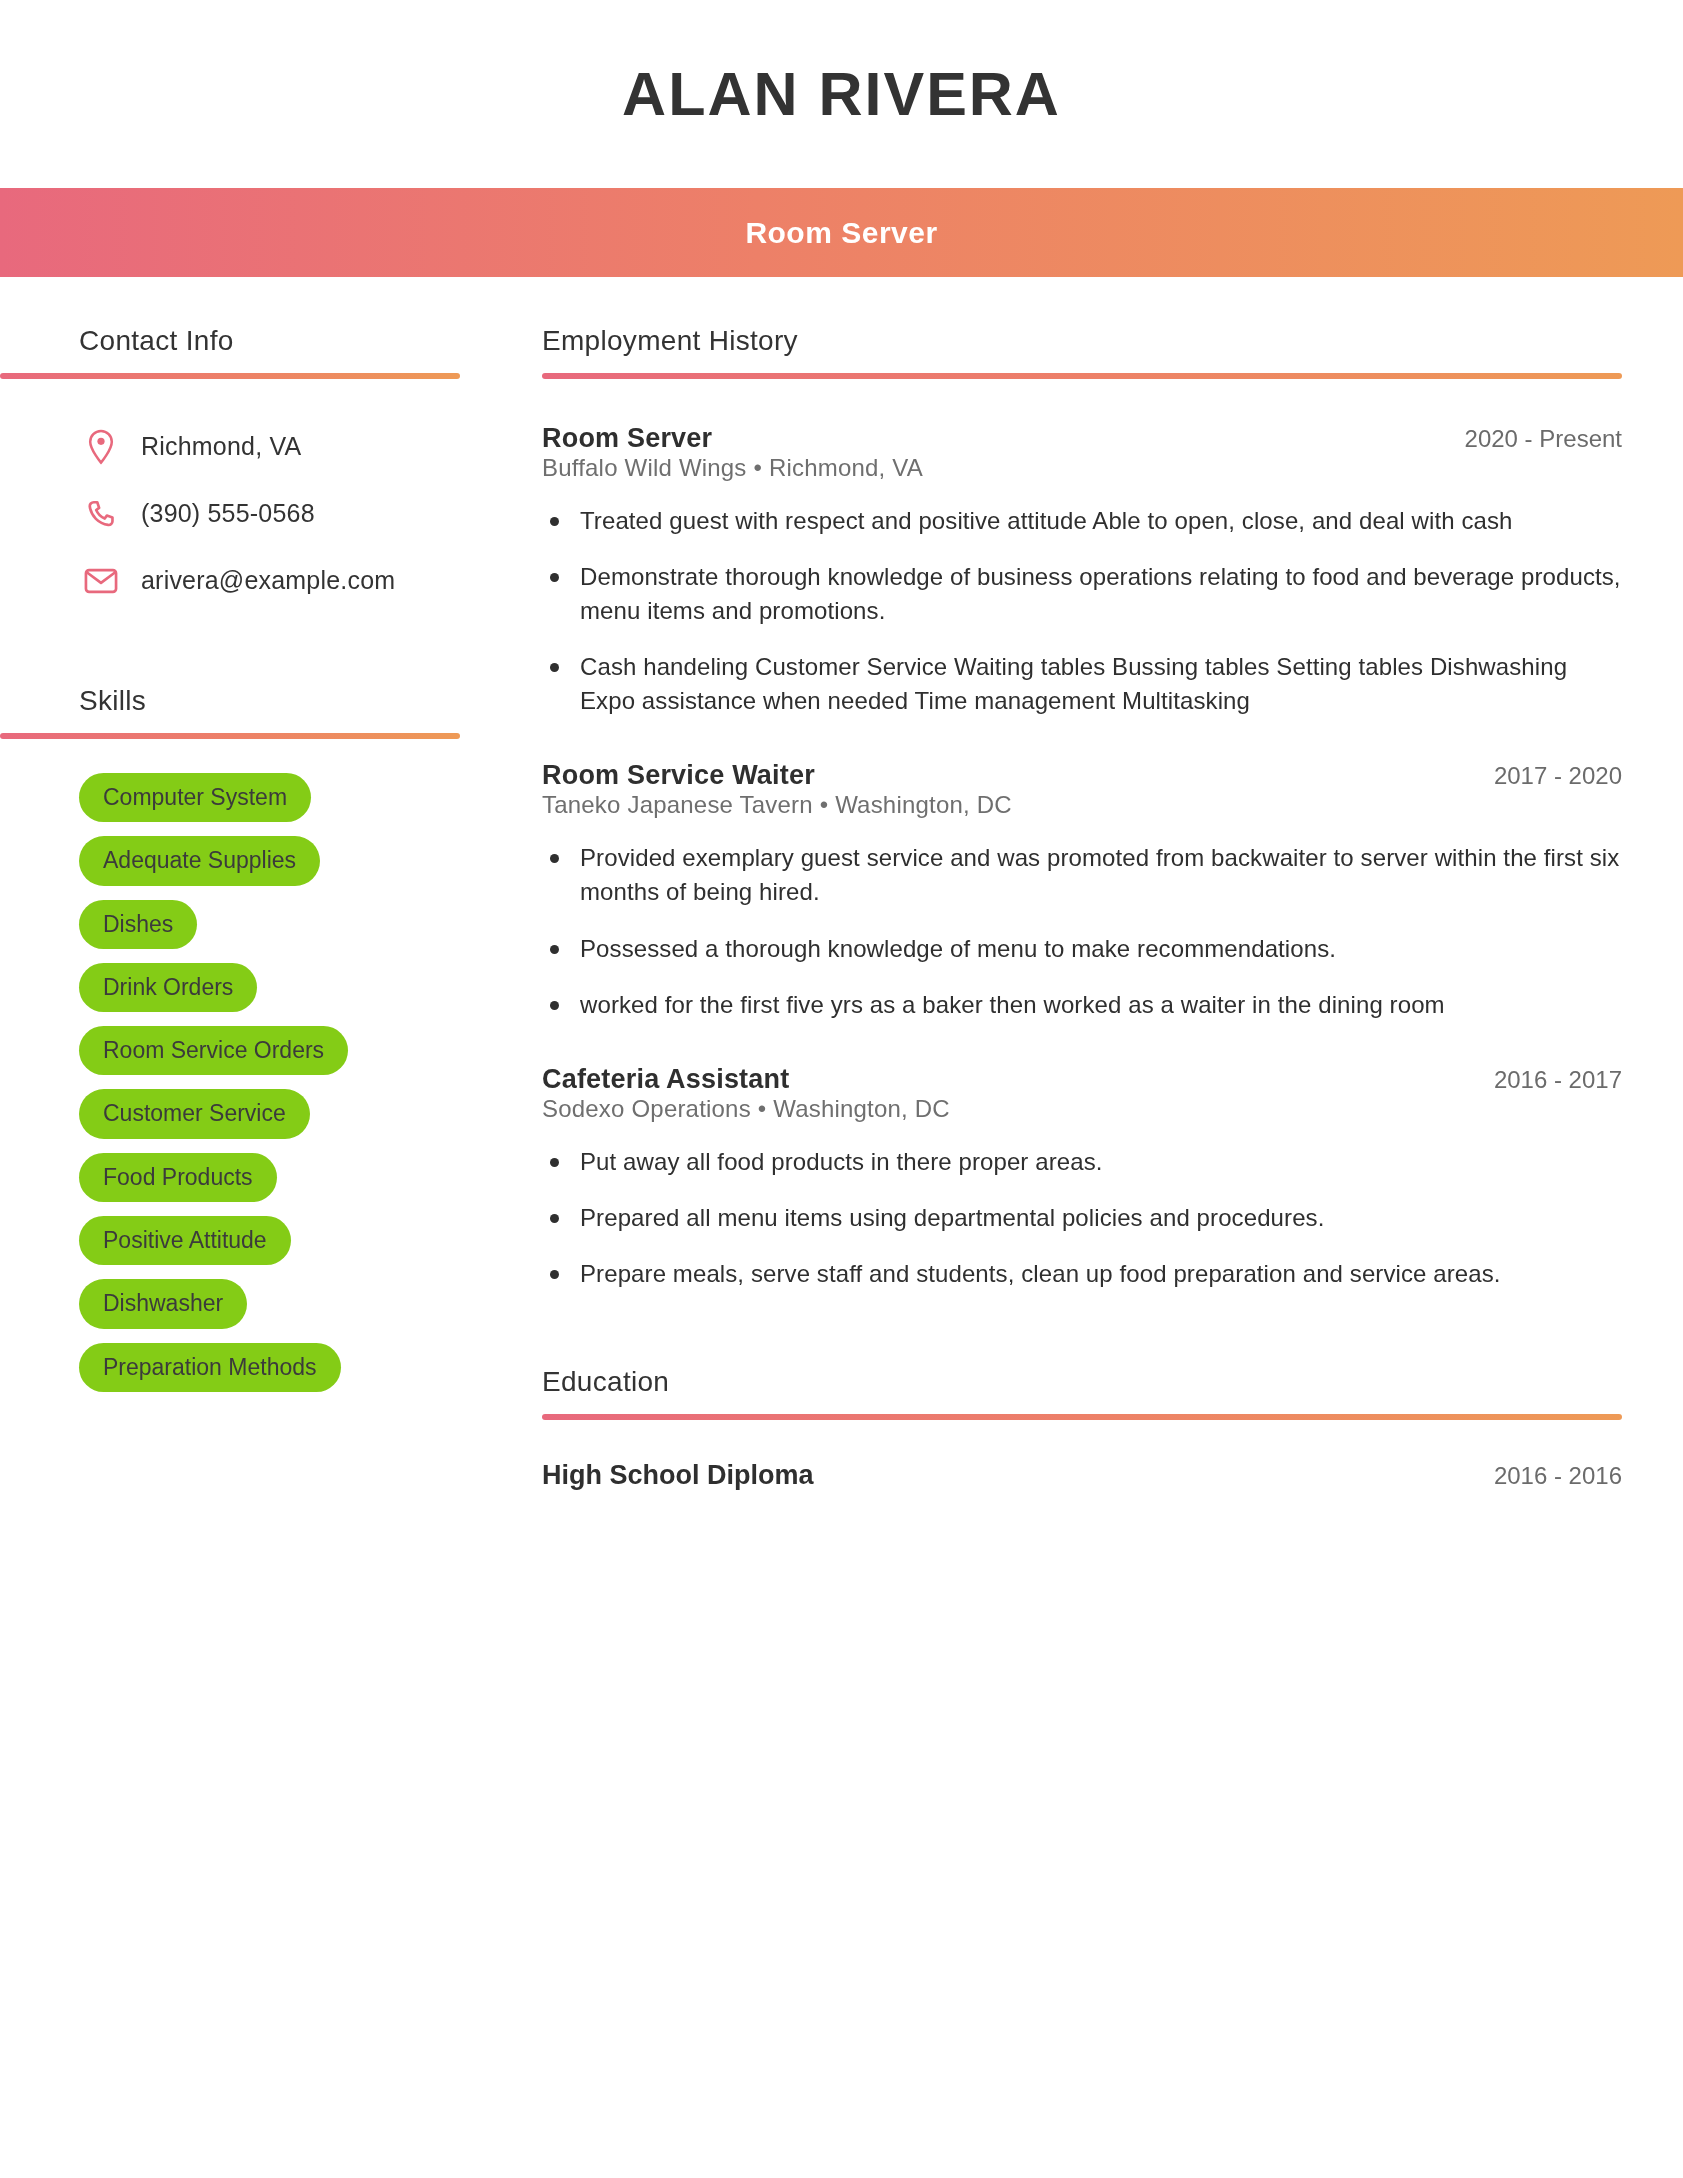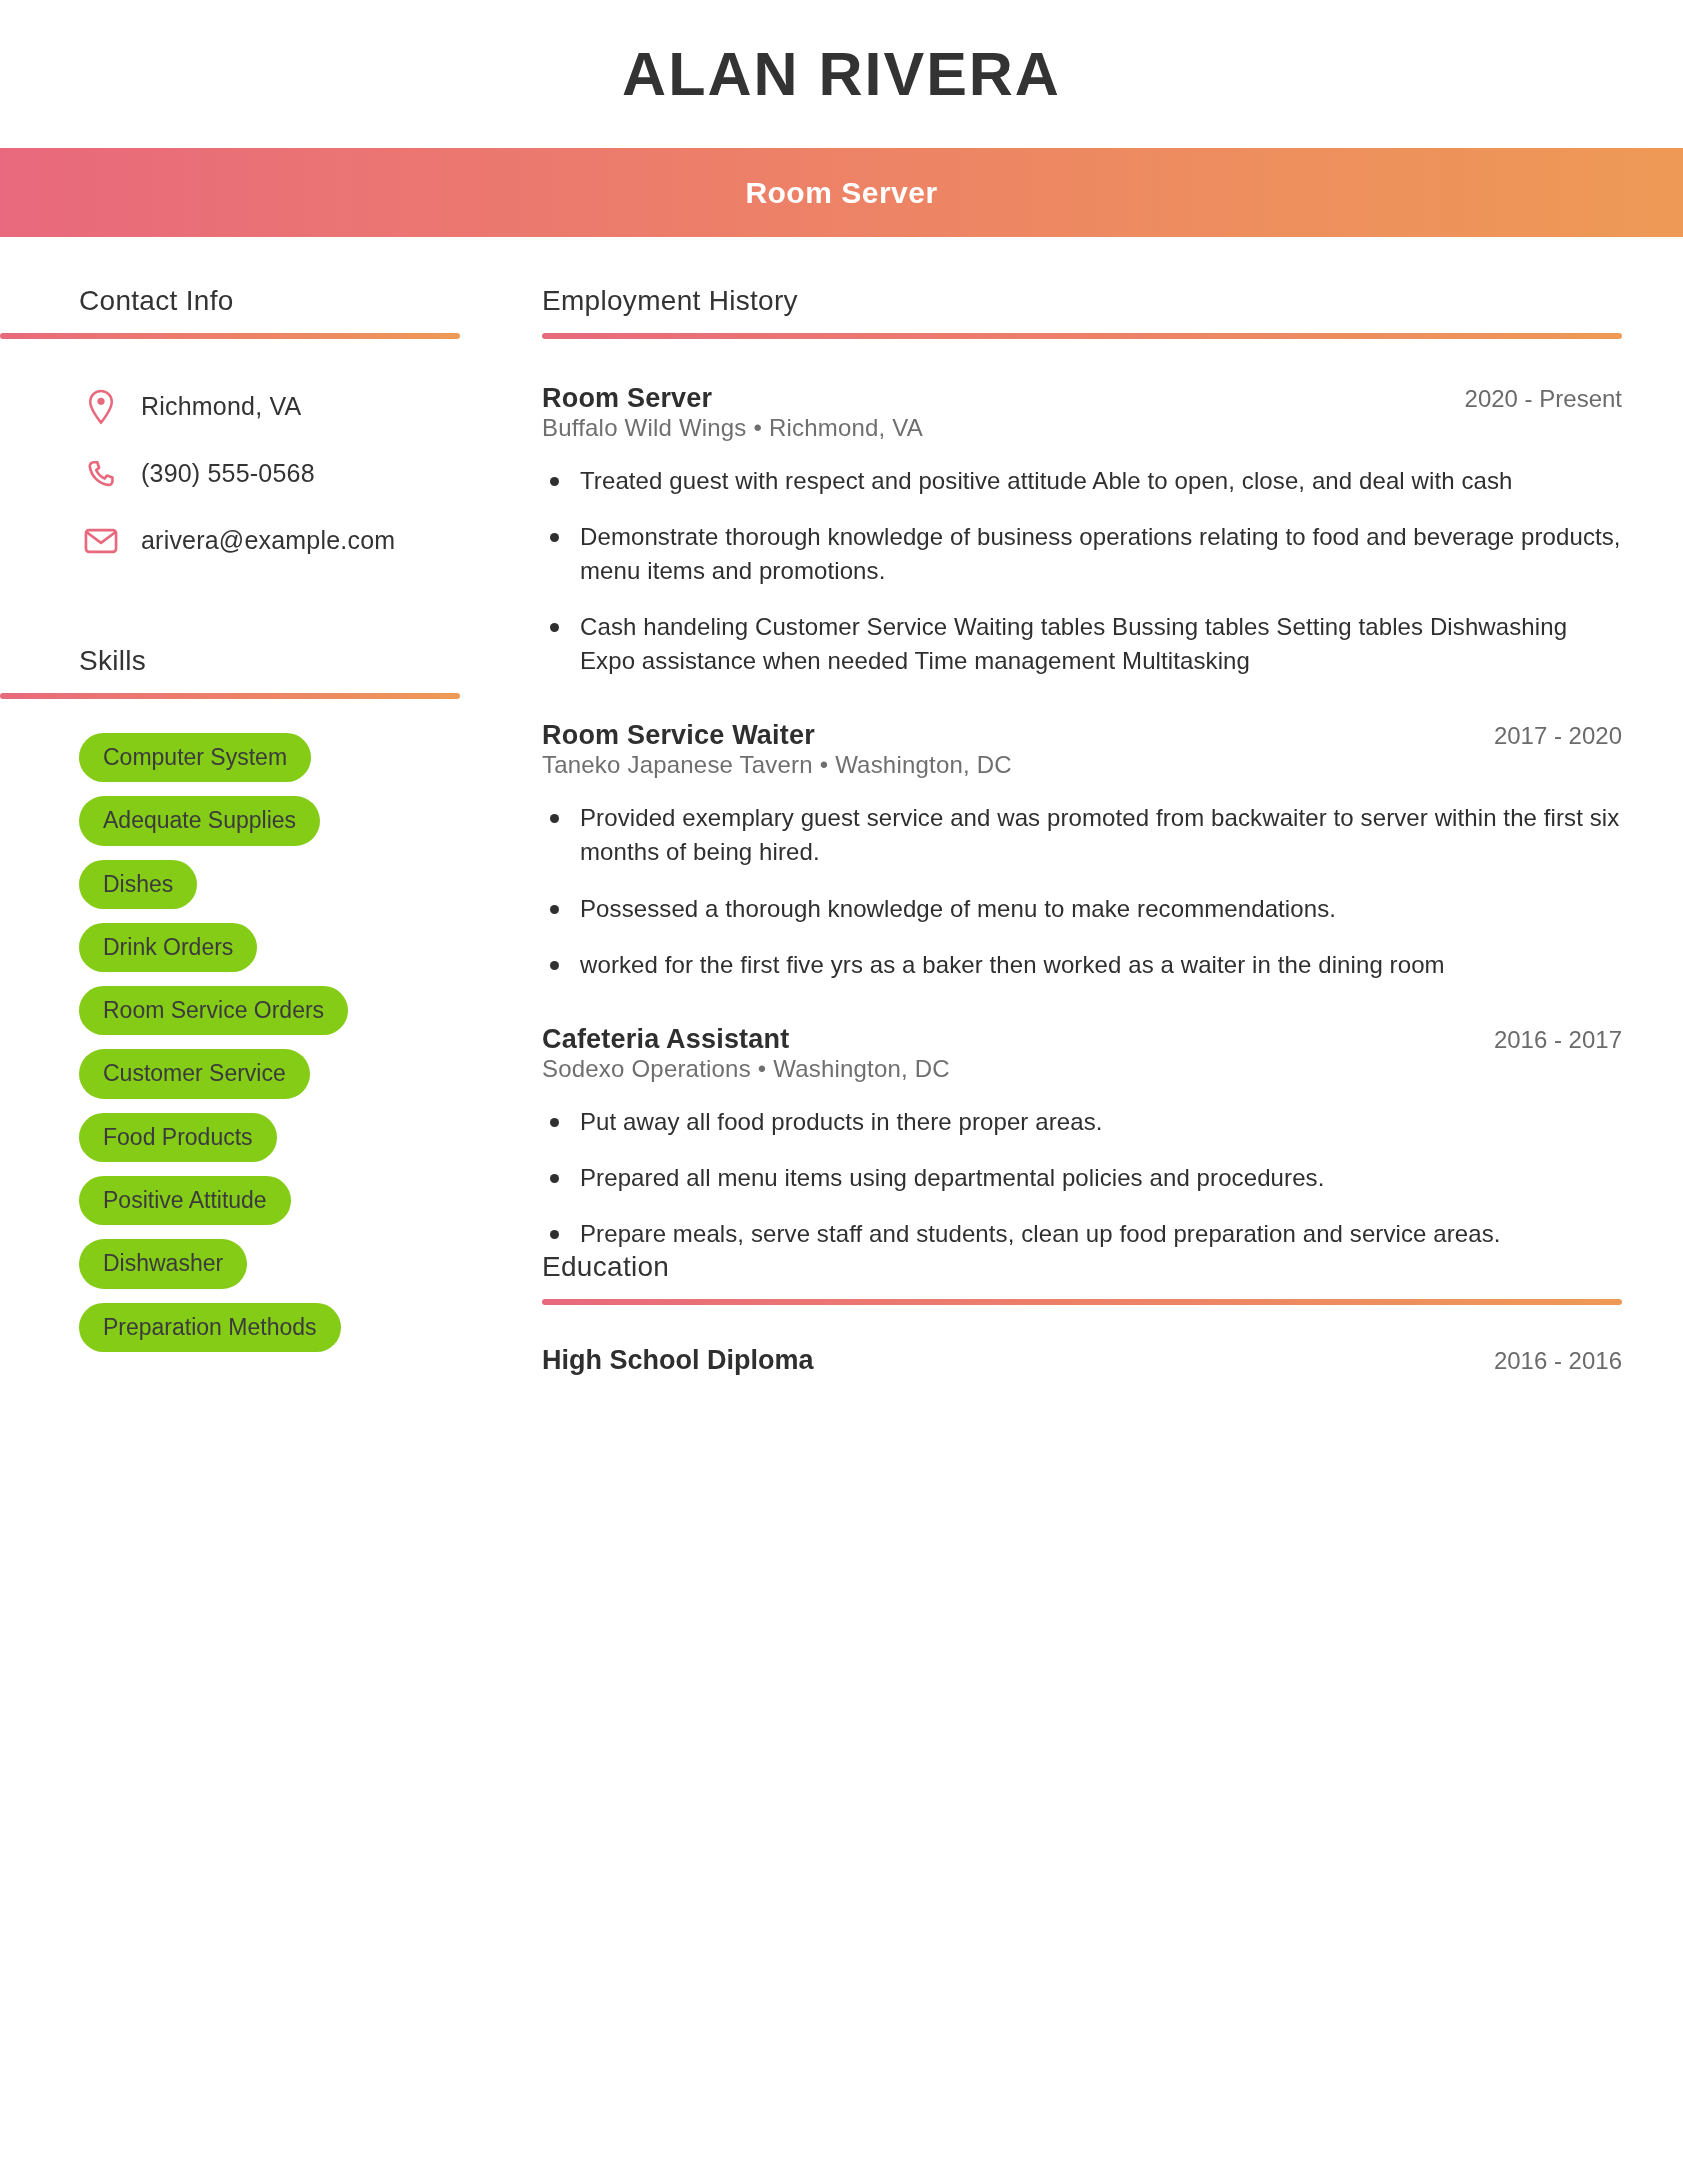--- a/index.html
+++ b/index.html
@@ -16,21 +16,21 @@
   }
   .page {
     width: 1683px;
     height: 2178px;
     position: relative;
     background: #ffffff;
   }
 
   
   .header-name-wrap {
-    height: 148px;
+    height: 188px;
     display: flex;
     align-items: center;
     justify-content: center;
     border-radius: 15px;
   }
   .header-name {
     font-size: 61px;
     font-weight: bold;
     letter-spacing: 2px;
     color: #333333;
@@ -179,21 +179,21 @@
     position: absolute;
     left: 8px;
     top: 13px;
     width: 9px;
     height: 9px;
     border-radius: 50%;
     background: #2f2f2f;
   }
 
   
-  .edu-block { }
+  .edu-block { margin-top: 75px; }
   .edu-entry { margin-top: 40px; }
   .edu-top {
     display: flex;
     justify-content: space-between;
     align-items: baseline;
   }
   .edu-degree {
     font-size: 27px;
     font-weight: bold;
     color: #2f2f2f;

